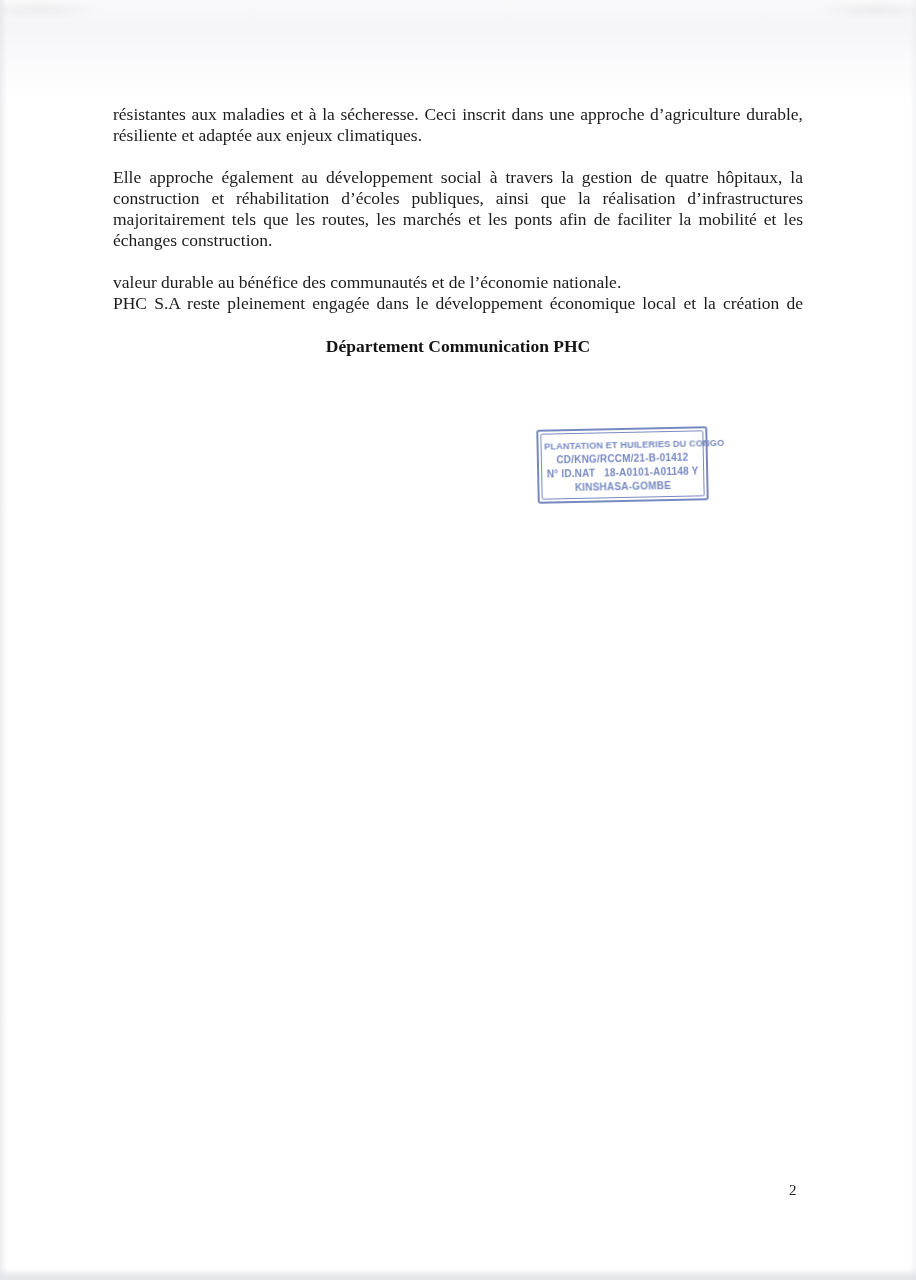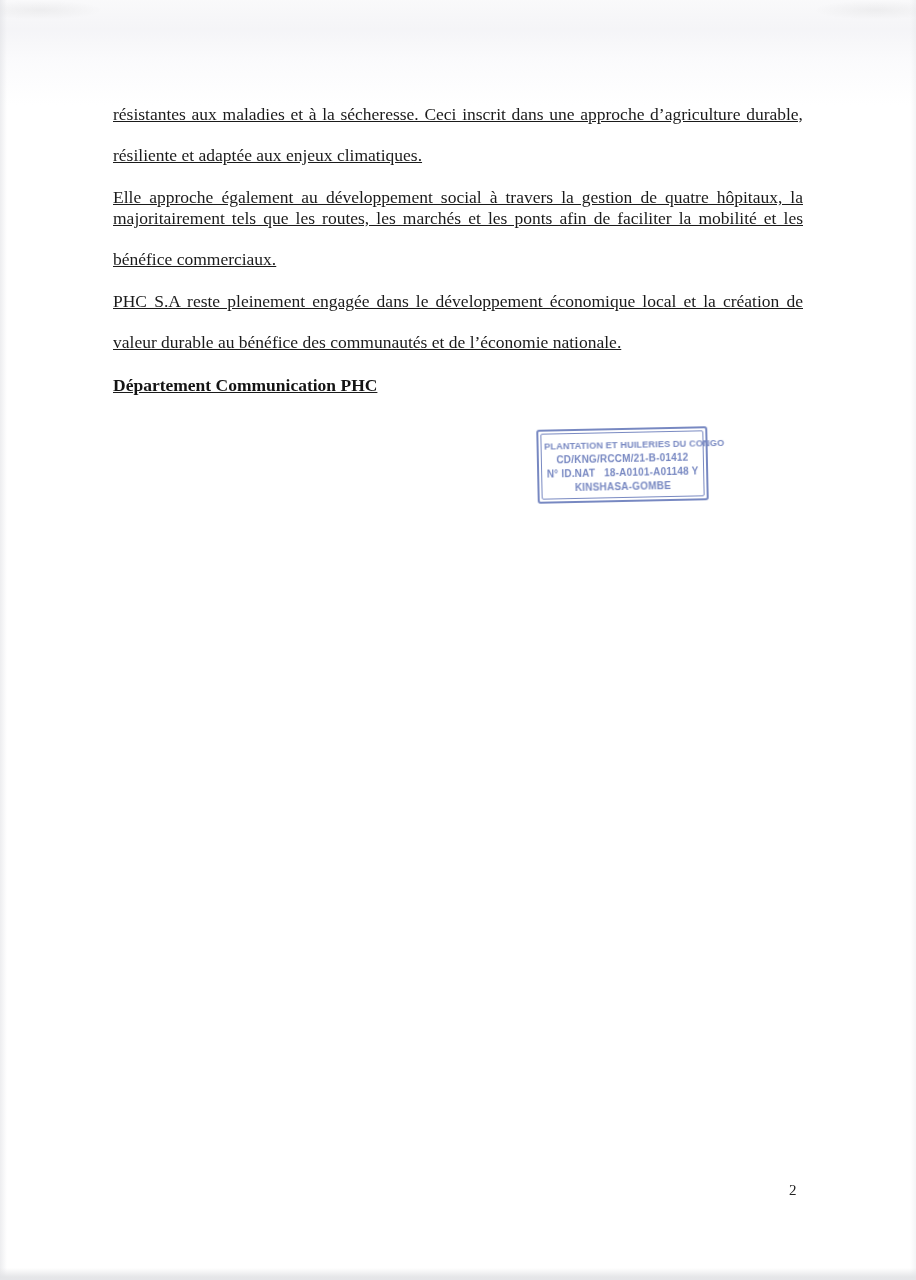--- a/index.html
+++ b/index.html
@@ -52,43 +52,41 @@
     background: linear-gradient(180deg, rgba(255,255,255,0) 0%, rgba(226,227,230,0.9) 75%, #e4e5e8 100%);
   }
 
   
   .content {
     position: absolute;
     left: 113px;
     top: 104px;
     width: 690px;
     color: #1b1b1b;
-    text-decoration: underline;
   }
   .para {
     font-size: 17.5px;
     line-height: 21px;
   }
   .para.gap {
     margin-bottom: 21px;
   }
   .line {
     text-align: justify;
     text-align-last: justify;
   }
   .line.last {
     text-align-last: left;
-    margin-top: 20px;
   }
   .signature {
     margin-top: 22px;
     font-size: 17.5px;
     line-height: 21px;
     font-weight: bold;
-    text-align: left;
+    text-align: center;
     color: #141414;
   }
 
   
   .stamp {
     position: absolute;
     left: 537px;
     top: 428px;
     width: 171px;
     height: 74px;
@@ -143,26 +141,27 @@
 <div class="scan-right"></div>
 
 <div class="content">
   <div id="paragraphs">
       <div class="para gap">
         <div class="line">résistantes aux maladies et à la sécheresse. Ceci inscrit dans une approche d’agriculture durable,</div>
         <div class="line last">résiliente et adaptée aux enjeux climatiques.</div>
       </div>
       <div class="para gap">
         <div class="line">Elle approche également au développement social à travers la gestion de quatre hôpitaux, la</div>
+        <div class="line">construction et réhabilitation d’écoles publiques, ainsi que la réalisation d’infrastructures</div>
         <div class="line">majoritairement tels que les routes, les marchés et les ponts afin de faciliter la mobilité et les</div>
-        <div class="line last">bénéfice commerciaux.</div>
+        <div class="line last">échanges construction.</div>
       </div>
       <div class="para gap">
+        <div class="line last">valeur durable au bénéfice des communautés et de l’économie nationale.</div>
         <div class="line">PHC S.A reste pleinement engagée dans le développement économique local et la création de</div>
-        <div class="line last">valeur durable au bénéfice des communautés et de l’économie nationale.</div>
       </div>
     </div>
   <div class="signature">Département Communication PHC</div>
 </div>
 
 <div class="stamp">
   <div class="stamp-inner">
     <div class="stamp-line first">PLANTATION ET HUILERIES DU CONGO</div>
     <div class="stamp-line">CD/KNG/RCCM/21-B-01412</div>
     <div class="stamp-line">N° ID.NAT&nbsp;&nbsp;&nbsp;18-A0101-A01148 Y</div>

